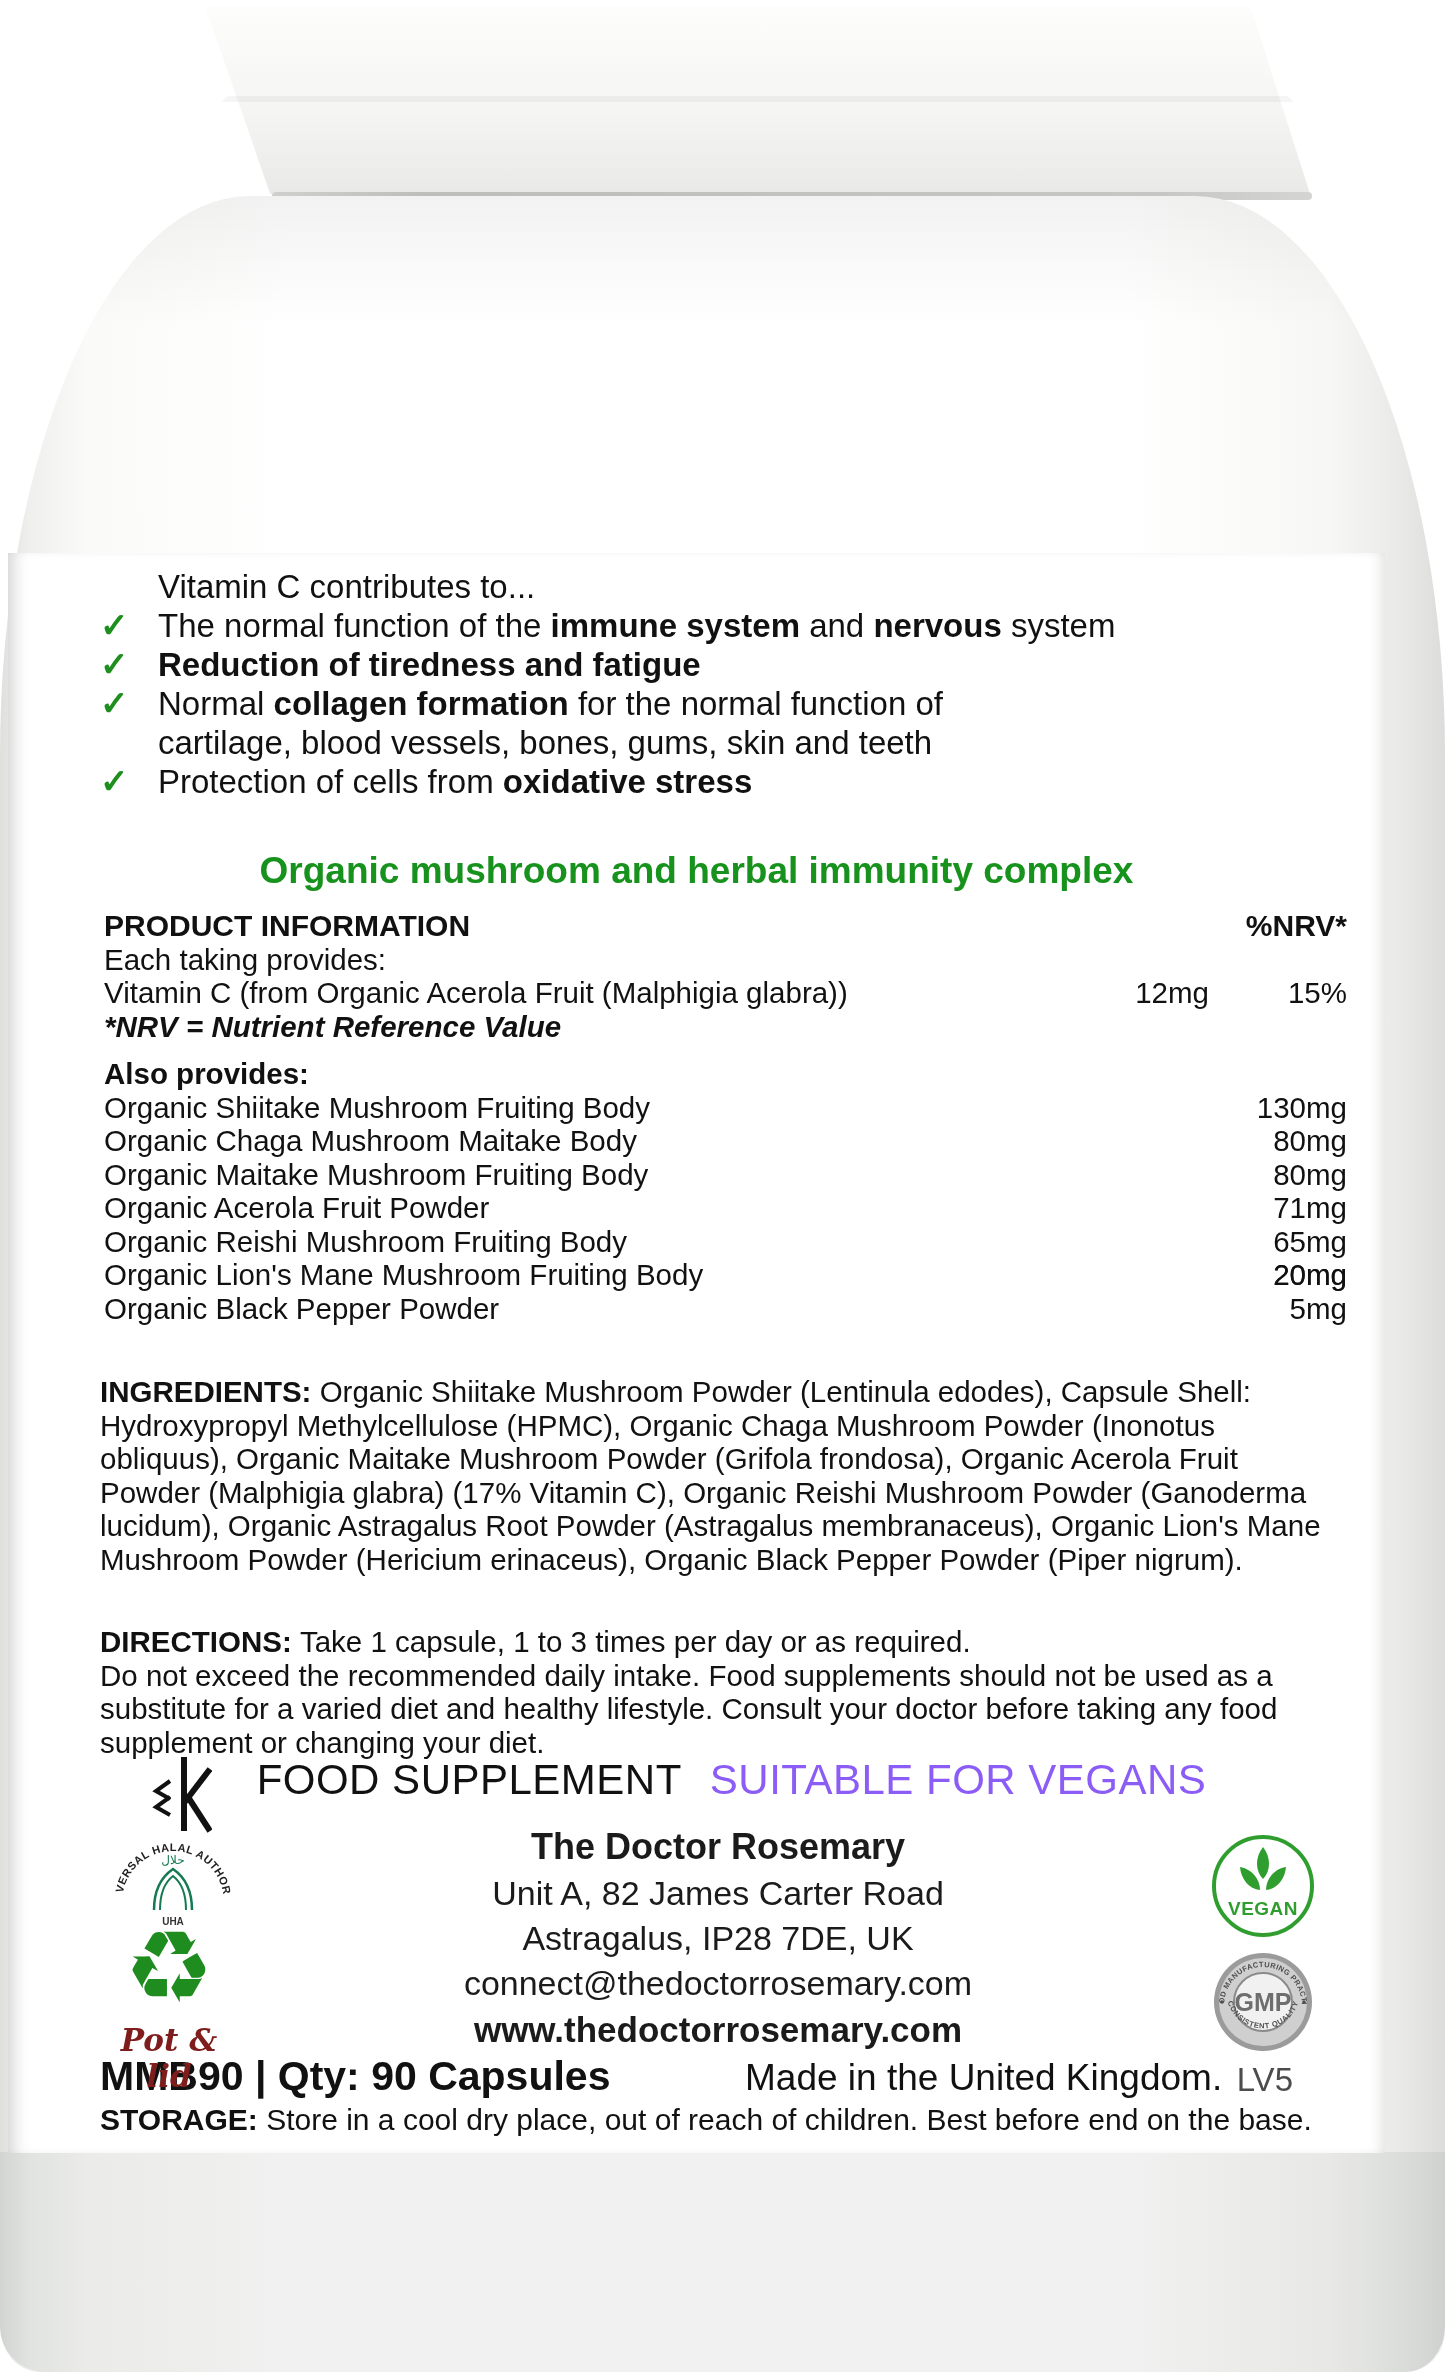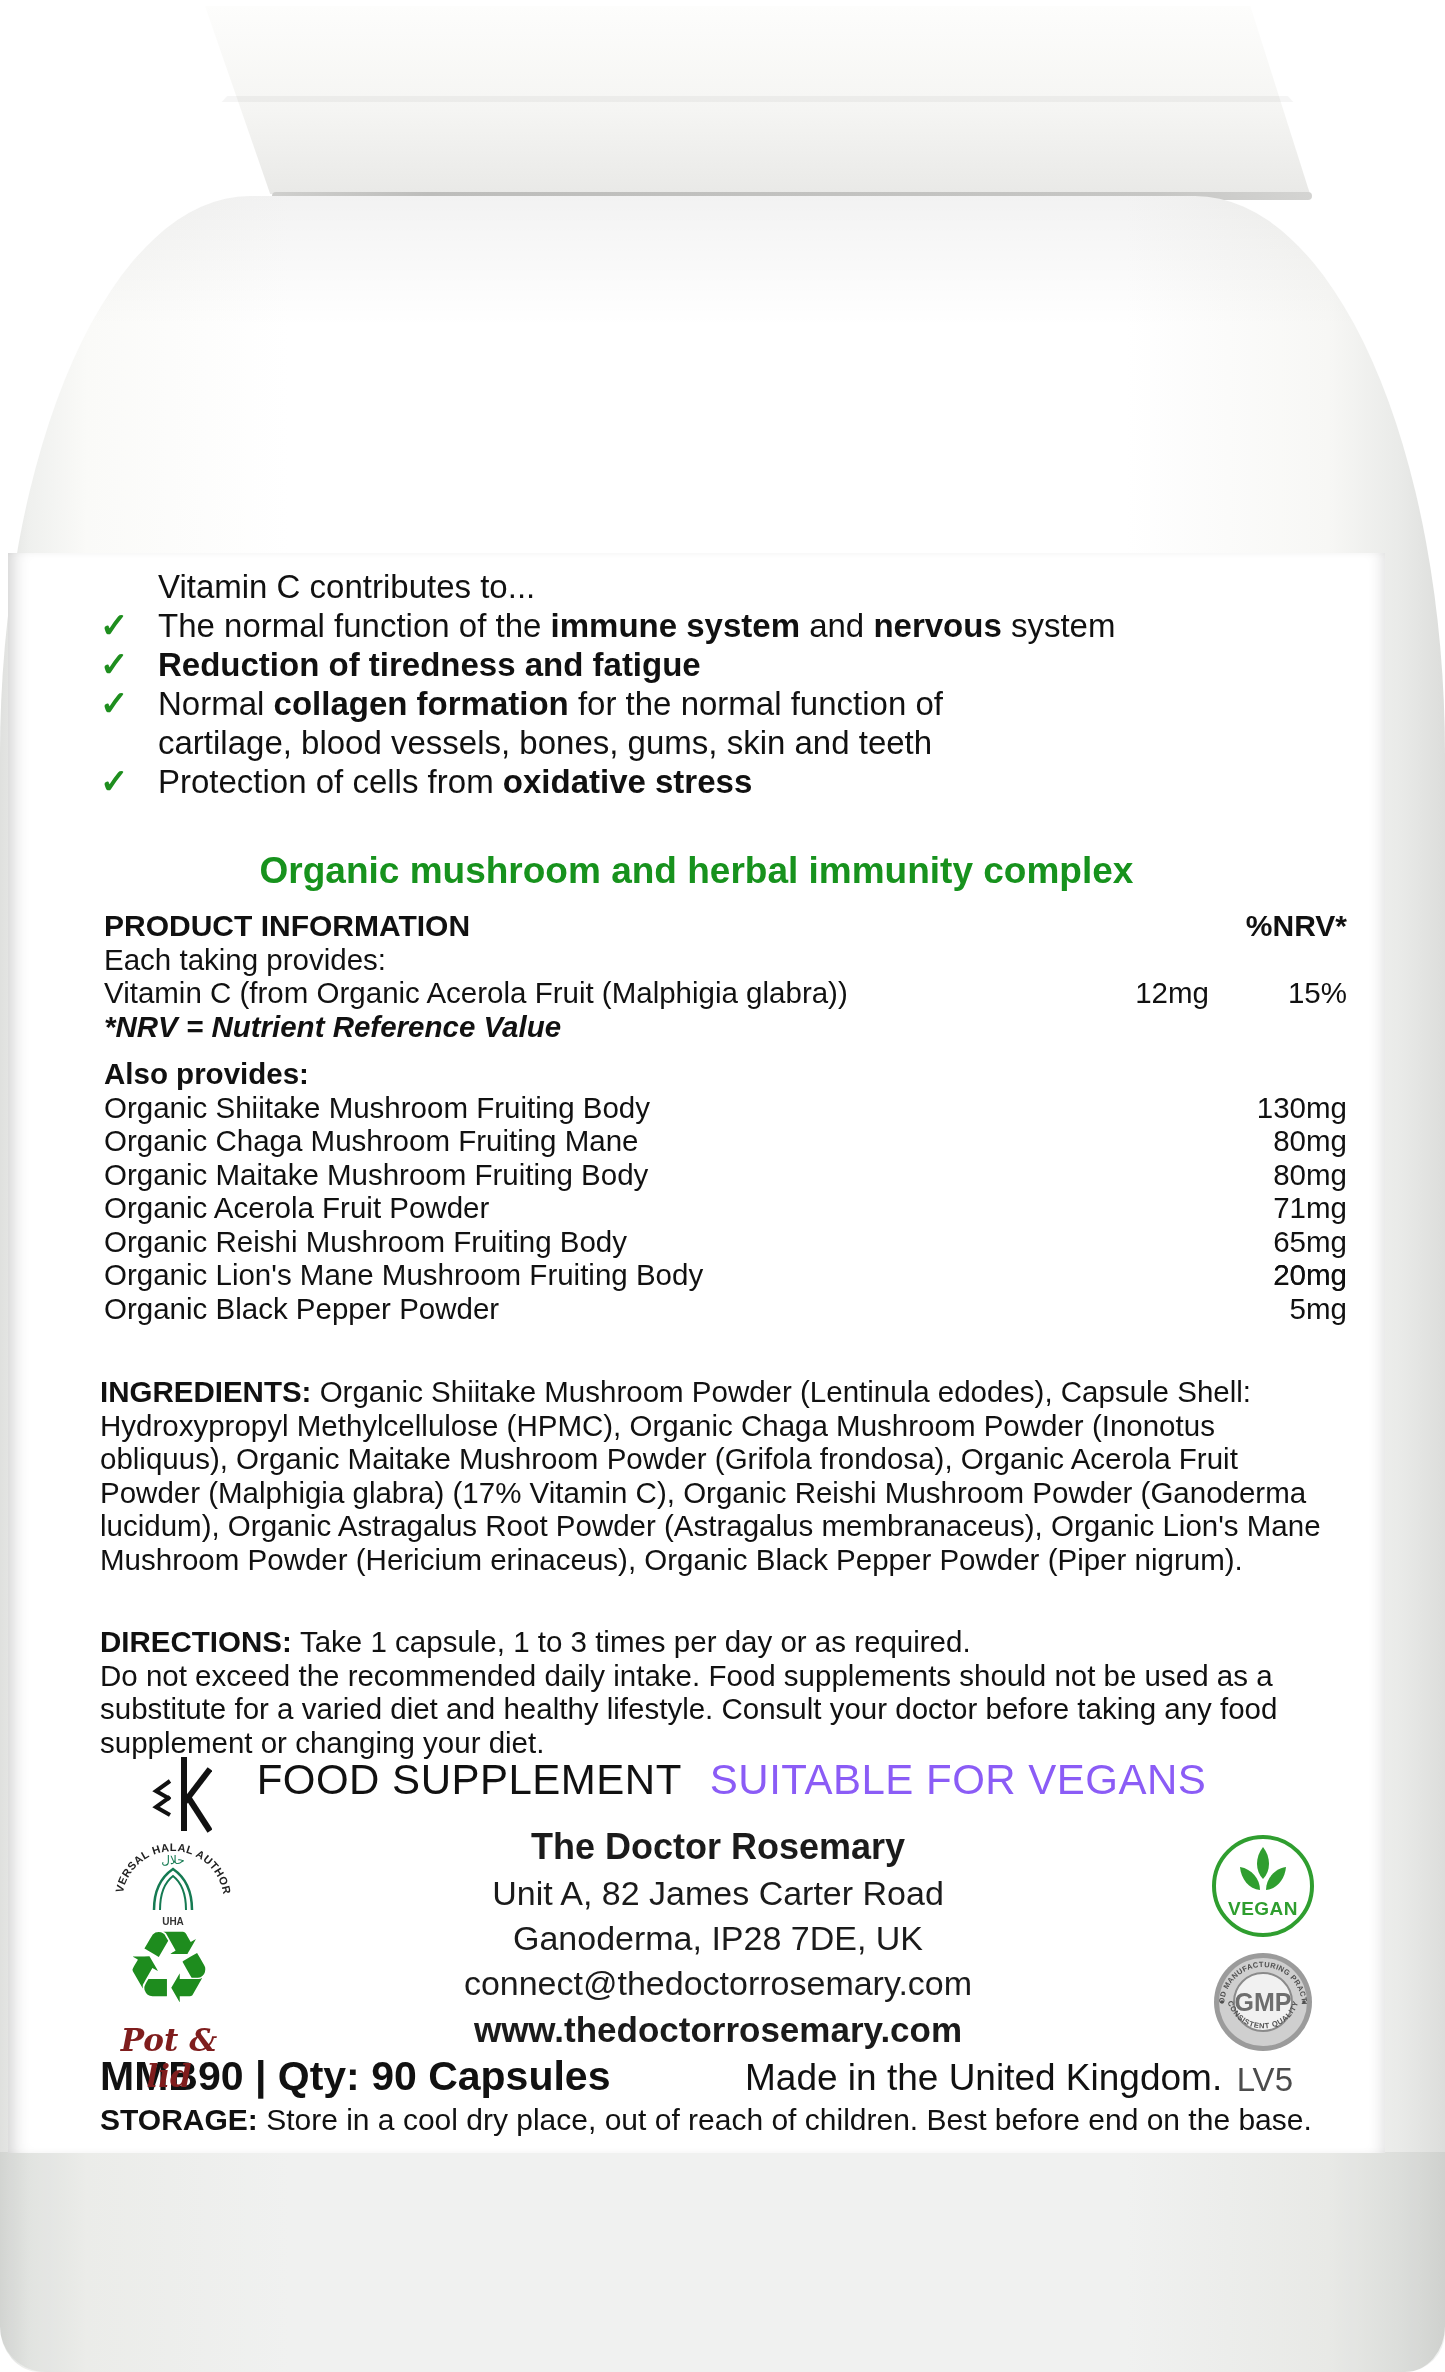--- a/index.html
+++ b/index.html
@@ -115,21 +115,21 @@
         <span class="nrv">15%</span>
       </div>
       <div class="prow nrvnote">*NRV = Nutrient Reference Value</div>
       <div class="prow also">Also provides:</div>
 
       <div class="prow">
         <span>Organic Shiitake Mushroom Fruiting Body</span>
         <span class="val">130mg</span>
       </div>
       <div class="prow">
-        <span>Organic Chaga Mushroom Fruiting Mane</span>
+        <span>Organic Chaga Mushroom Maitake Body</span>
         <span class="val">80mg</span>
       </div>
       <div class="prow">
         <span>Organic Maitake Mushroom Fruiting Body</span>
         <span class="val">80mg</span>
       </div>
       <div class="prow">
         <span>Organic Acerola Fruit Powder</span>
         <span class="val">71mg</span>
       </div>
@@ -159,21 +159,21 @@
       <span>Do not exceed the recommended daily intake. Food supplements should not be used as a substitute for a varied diet and healthy lifestyle. Consult your doctor before taking any food supplement or changing your diet.</span>
     </div>
 
     <div class="banner">
       <span>FOOD SUPPLEMENT</span><span class="vegan-part">SUITABLE FOR VEGANS</span>
     </div>
 
     <div class="company">
       <div class="cname">The Doctor Rosemary</div>
       <div>Unit A, 82 James Carter Road</div>
-      <div>Ganoderma, IP28 7DE, UK</div>
+      <div>Astragalus, IP28 7DE, UK</div>
       <div>connect@thedoctorrosemary.com</div>
       <div class="cweb">www.thedoctorrosemary.com</div>
     </div>
 
     <div class="footrow">
       <span class="sku">MMB90 | Qty: 90 Capsules</span>
       <span class="madein">Made in the United Kingdom.</span>
       <span class="lv">LV5</span>
     </div>
 

